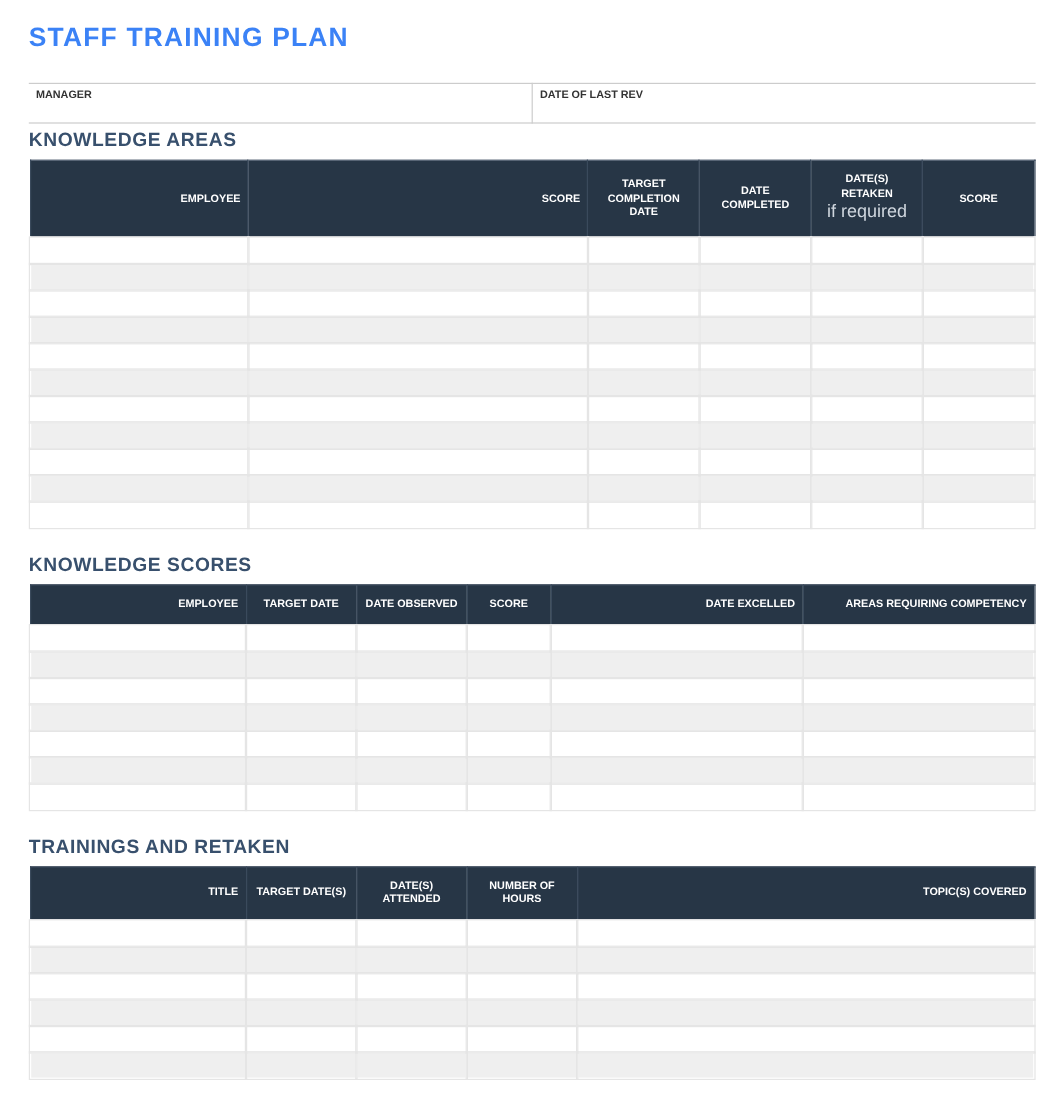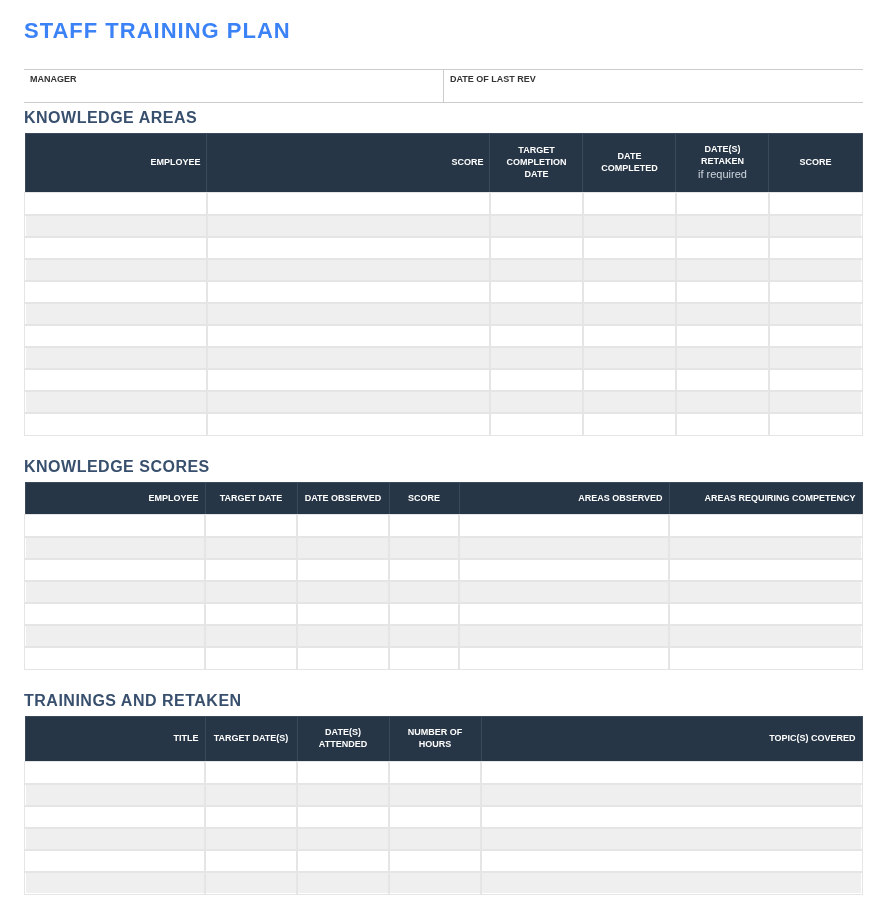--- a/index.html
+++ b/index.html
@@ -50,21 +50,21 @@
     font-size: 9px;
     font-weight: bold;
     text-align: center;
     padding: 10px 6px;
     border: 1px solid #3a4a5c;
     line-height: 1.3;
   }
   thead th .sub {
     display: block;
     font-weight: normal;
-    font-size: 11px;
+    font-size: 15px;
     color: #cfd6de;
   }
   thead th.left { text-align: right; padding-left: 4px; }
   tbody td {
     height: 22px;
     border-top: 2px solid #fff;
     border-bottom: 2px solid #fff;
     border-left: 2px solid #fff;
     border-right: 2px solid #fff;
     font-size: 10px;
@@ -211,21 +211,21 @@
       <col style="width:70px">
       <col style="width:210px">
       <col>
   </colgroup>
   <thead>
     <tr>
       <th class="left">EMPLOYEE</th>
       <th>TARGET DATE</th>
       <th>DATE OBSERVED</th>
       <th>SCORE</th>
-      <th class="left">AREAS OBSERVED</th>
+      <th class="left">DATE EXCELLED</th>
       <th class="left">AREAS REQUIRING COMPETENCY</th>
     </tr>
   </thead>
   <tbody>
       <tr>
         <td></td>
         <td></td>
         <td></td>
         <td></td>
         <td></td>

